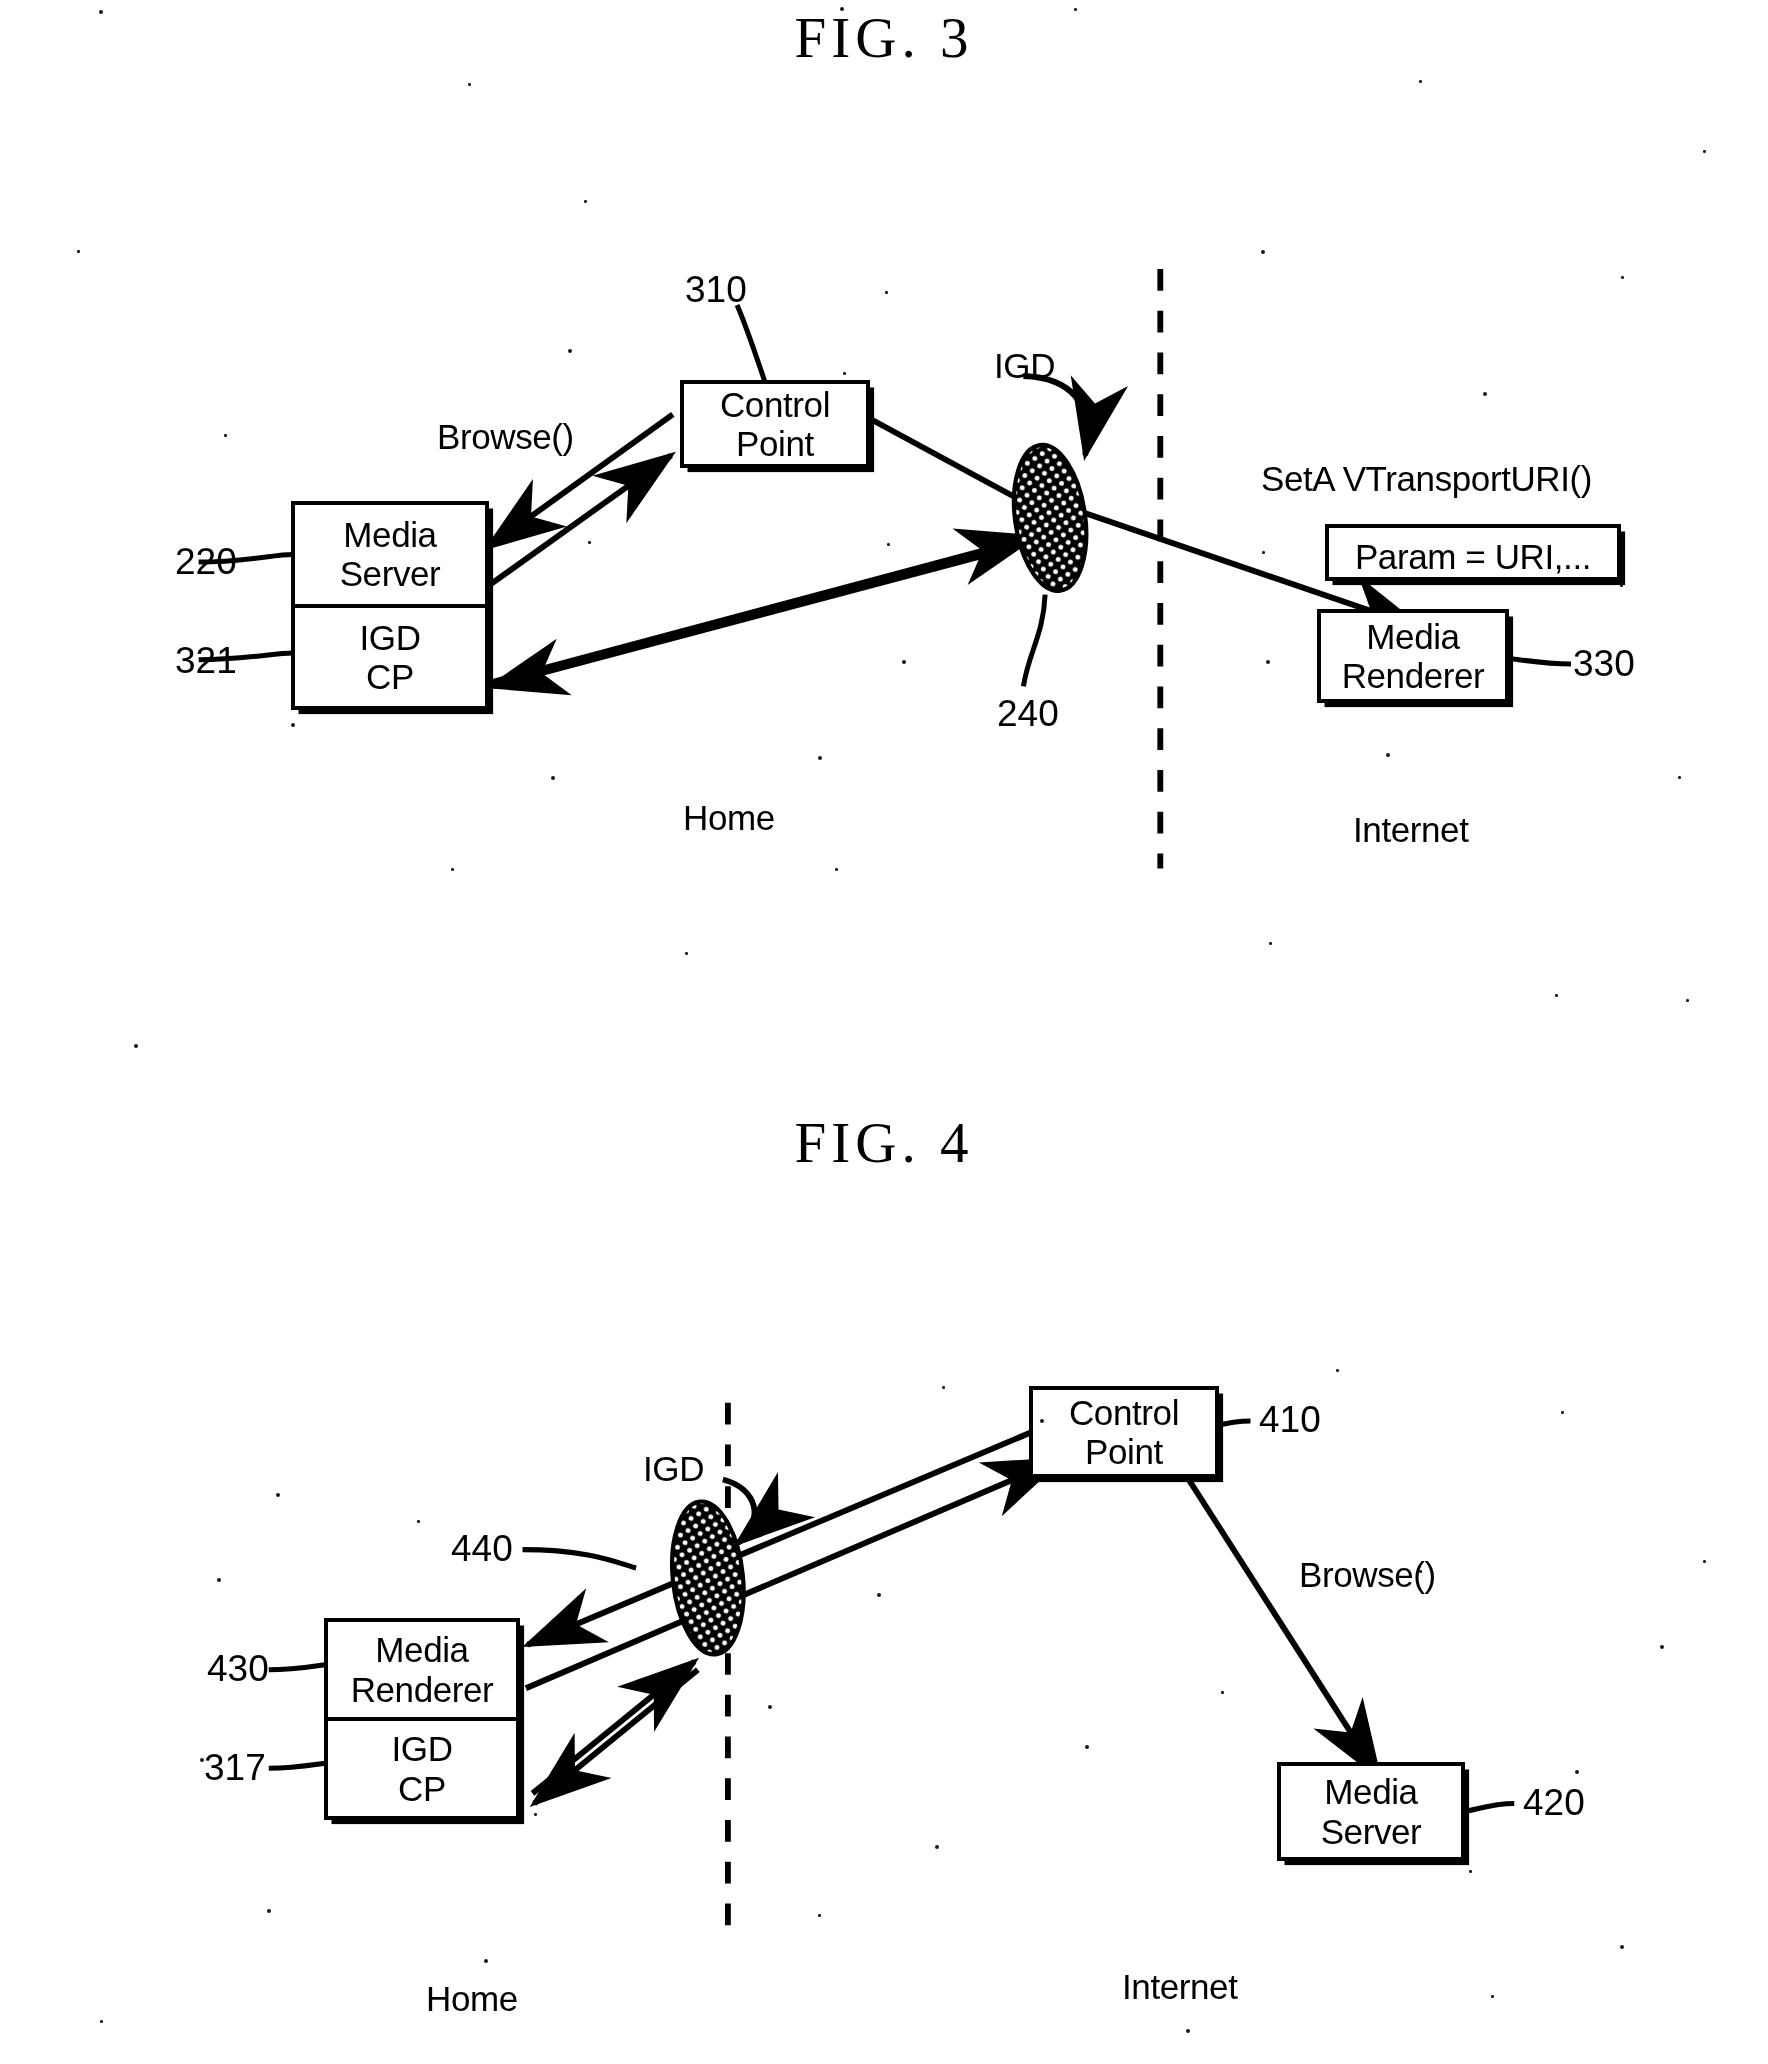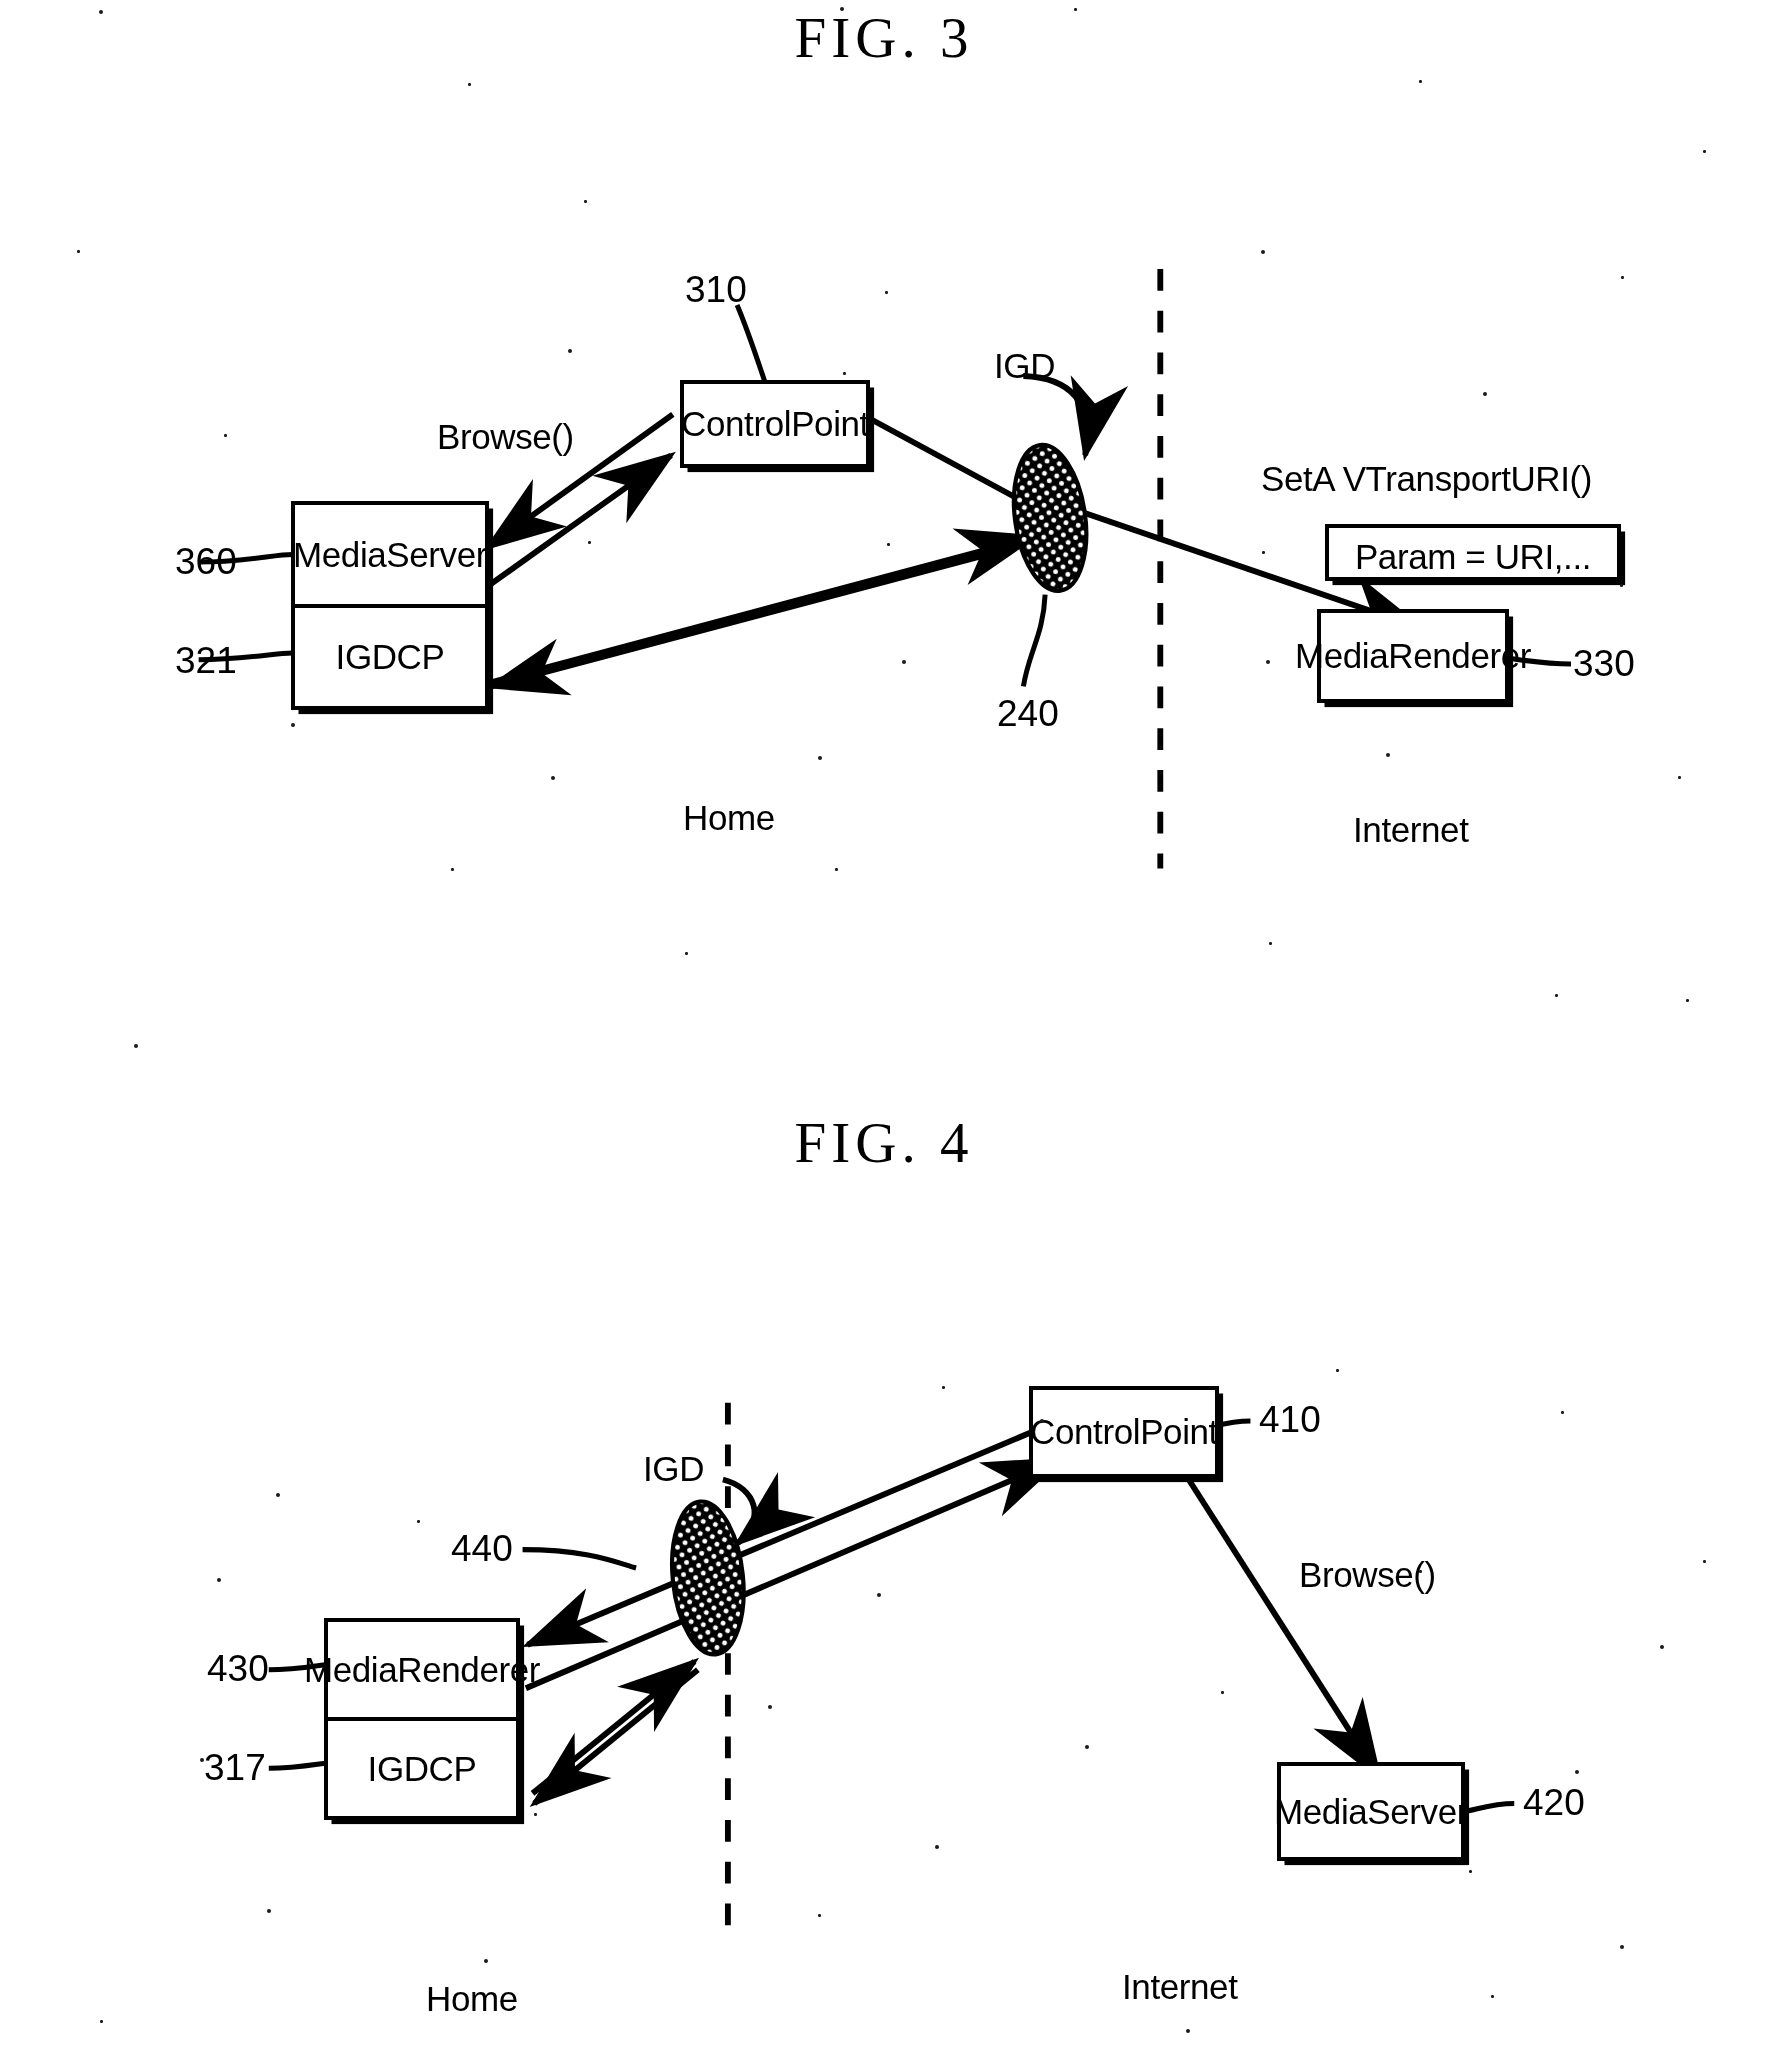--- a/index.html
+++ b/index.html
@@ -47,20 +47,21 @@
     border: 4.2px solid #000;
     background: #fff;
     display: flex;
     flex-direction: column;
     align-items: stretch;
     justify-content: center;
     box-shadow: 5.8px 5.8px 0 -1.7px #000;
   }
   .node .cell {
     display: flex;
+    flex-direction: column;
     align-items: center;
     justify-content: center;
     text-align: center;
     font-size: 35px;
     line-height: 1.12;
     letter-spacing: -0.4px;
     padding: 5px 3.3px;
     flex: 1 1 auto;
   }
   .node .cell.divided { border-top: 4.2px solid #000; }
@@ -210,21 +211,21 @@
     <span>Param = URI,...</span>
   </div>
 
   <div class="lbl" style="left:437px; top:417px;">Browse()</div>
 
   <div class="lbl" style="left:1261px; top:459px;">SetA VTransportURI()</div>
 
   <div class="lbl" style="left:994px; top:346px;">IGD</div>
 
   <div class="lbl ref" style="left:685px; top:269px;">310</div>
-  <div class="lbl ref" style="left:175px; top:541px;">360</div>
+  <div class="lbl ref" style="left:175px; top:541px;">220</div>
   <div class="lbl ref" style="left:175px; top:640px;">321</div>
   <div class="lbl ref" style="left:1573px; top:643px;">330</div>
   <div class="lbl ref" style="left:997px; top:693px;">240</div>
 
   <div class="lbl zone" style="left:683px; top:798px;">Home</div>
   <div class="lbl zone" style="left:1353px; top:810px;">Internet</div>
 
   <div class="fig-title" id="fig4-title">FIG.  4</div>
 
   <div class="node" id="fig4-cp" style="left:1029px; top:1386px; width:190px; height:92px;">

